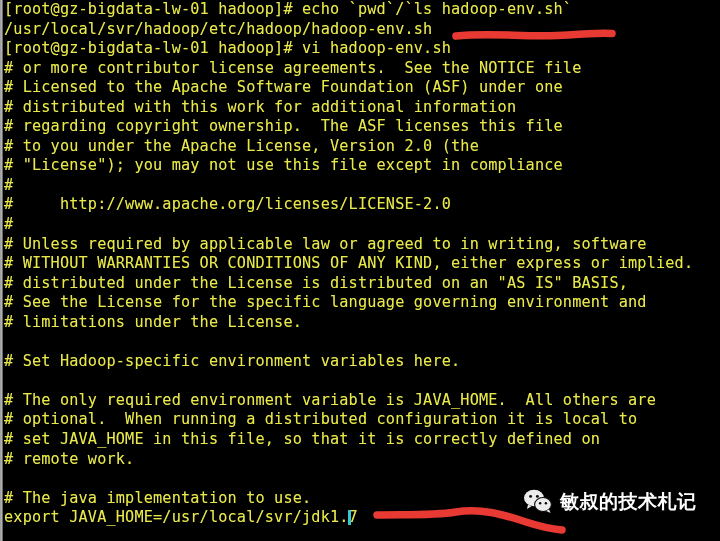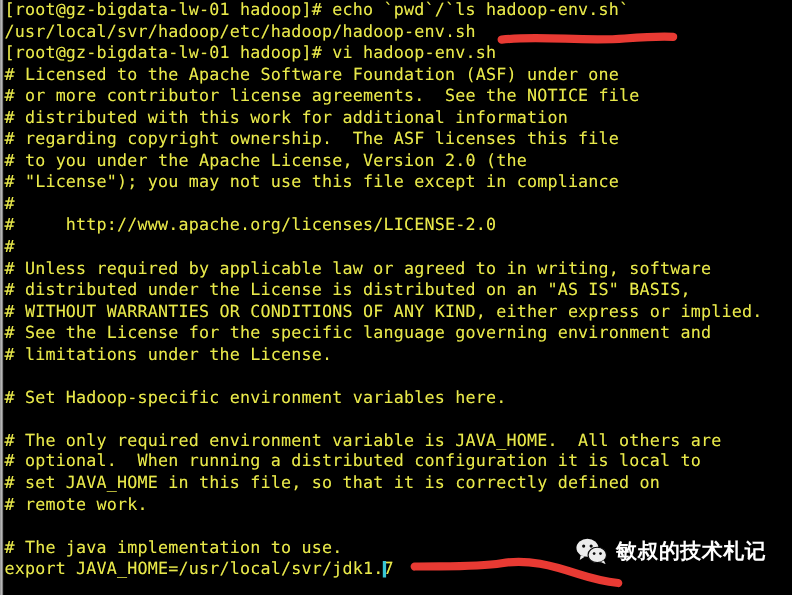--- a/index.html
+++ b/index.html
@@ -100,32 +100,32 @@
 <body>
 
 <div id="terminal">
 
   <div id="scrollbar-track"></div>
 
   <div id="screen">
     <div class="line">[root@gz-bigdata-lw-01 hadoop]# echo `pwd`/`ls hadoop-env.sh`</div>
     <div class="line">/usr/local/svr/hadoop/etc/hadoop/hadoop-env.sh</div>
     <div class="line">[root@gz-bigdata-lw-01 hadoop]# vi hadoop-env.sh</div>
+    <div class="line"># or more contributor license agreements.  See the NOTICE file</div>
     <div class="line"># Licensed to the Apache Software Foundation (ASF) under one</div>
-    <div class="line"># or more contributor license agreements.  See the NOTICE file</div>
     <div class="line"># distributed with this work for additional information</div>
     <div class="line"># regarding copyright ownership.  The ASF licenses this file</div>
     <div class="line"># to you under the Apache License, Version 2.0 (the</div>
     <div class="line"># "License"); you may not use this file except in compliance</div>
     <div class="line">#</div>
     <div class="line">#     http://www.apache.org/licenses/LICENSE-2.0</div>
     <div class="line">#</div>
     <div class="line"># Unless required by applicable law or agreed to in writing, software</div>
+    <div class="line"># WITHOUT WARRANTIES OR CONDITIONS OF ANY KIND, either express or implied.</div>
     <div class="line"># distributed under the License is distributed on an "AS IS" BASIS,</div>
-    <div class="line"># WITHOUT WARRANTIES OR CONDITIONS OF ANY KIND, either express or implied.</div>
     <div class="line"># See the License for the specific language governing environment and</div>
     <div class="line"># limitations under the License.</div>
     <div class="line blank"></div>
     <div class="line"># Set Hadoop-specific environment variables here.</div>
     <div class="line blank"></div>
     <div class="line"># The only required environment variable is JAVA_HOME.  All others are</div>
     <div class="line"># optional.  When running a distributed configuration it is local to</div>
     <div class="line"># set JAVA_HOME in this file, so that it is correctly defined on</div>
     <div class="line"># remote work.</div>
     <div class="line blank"></div>

